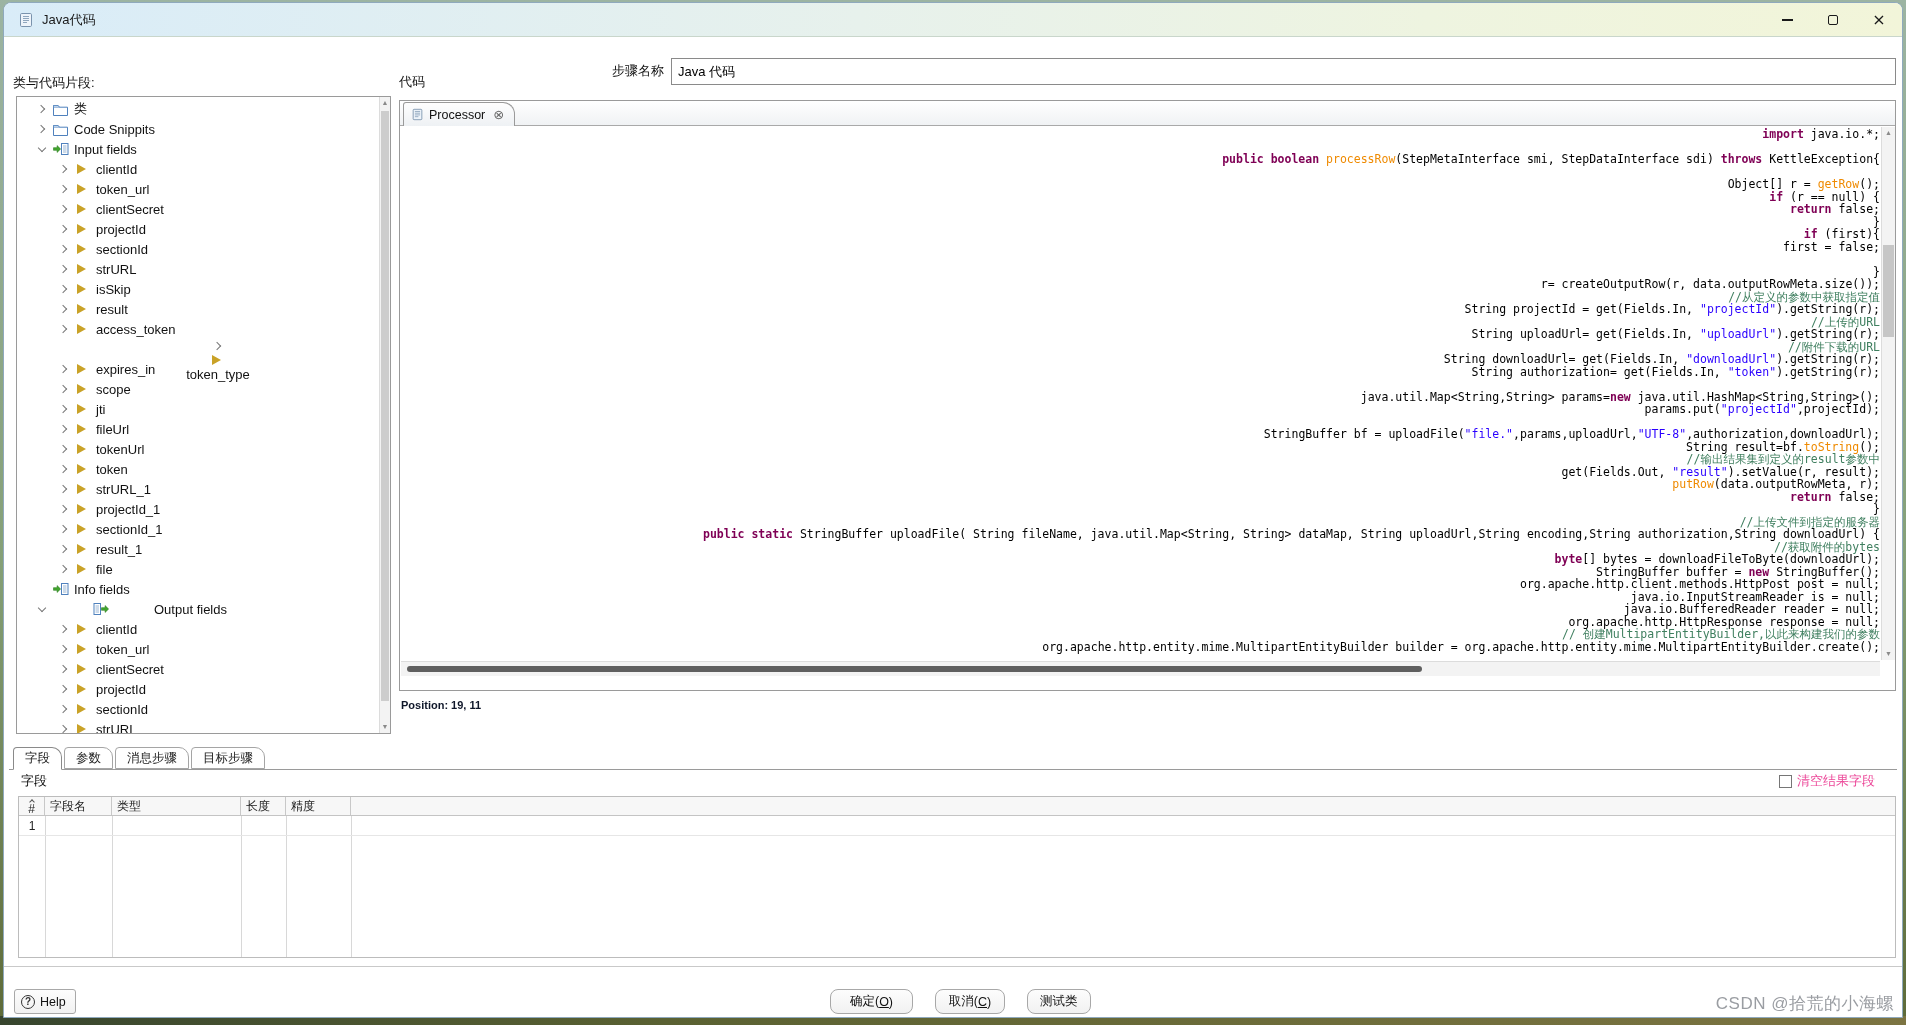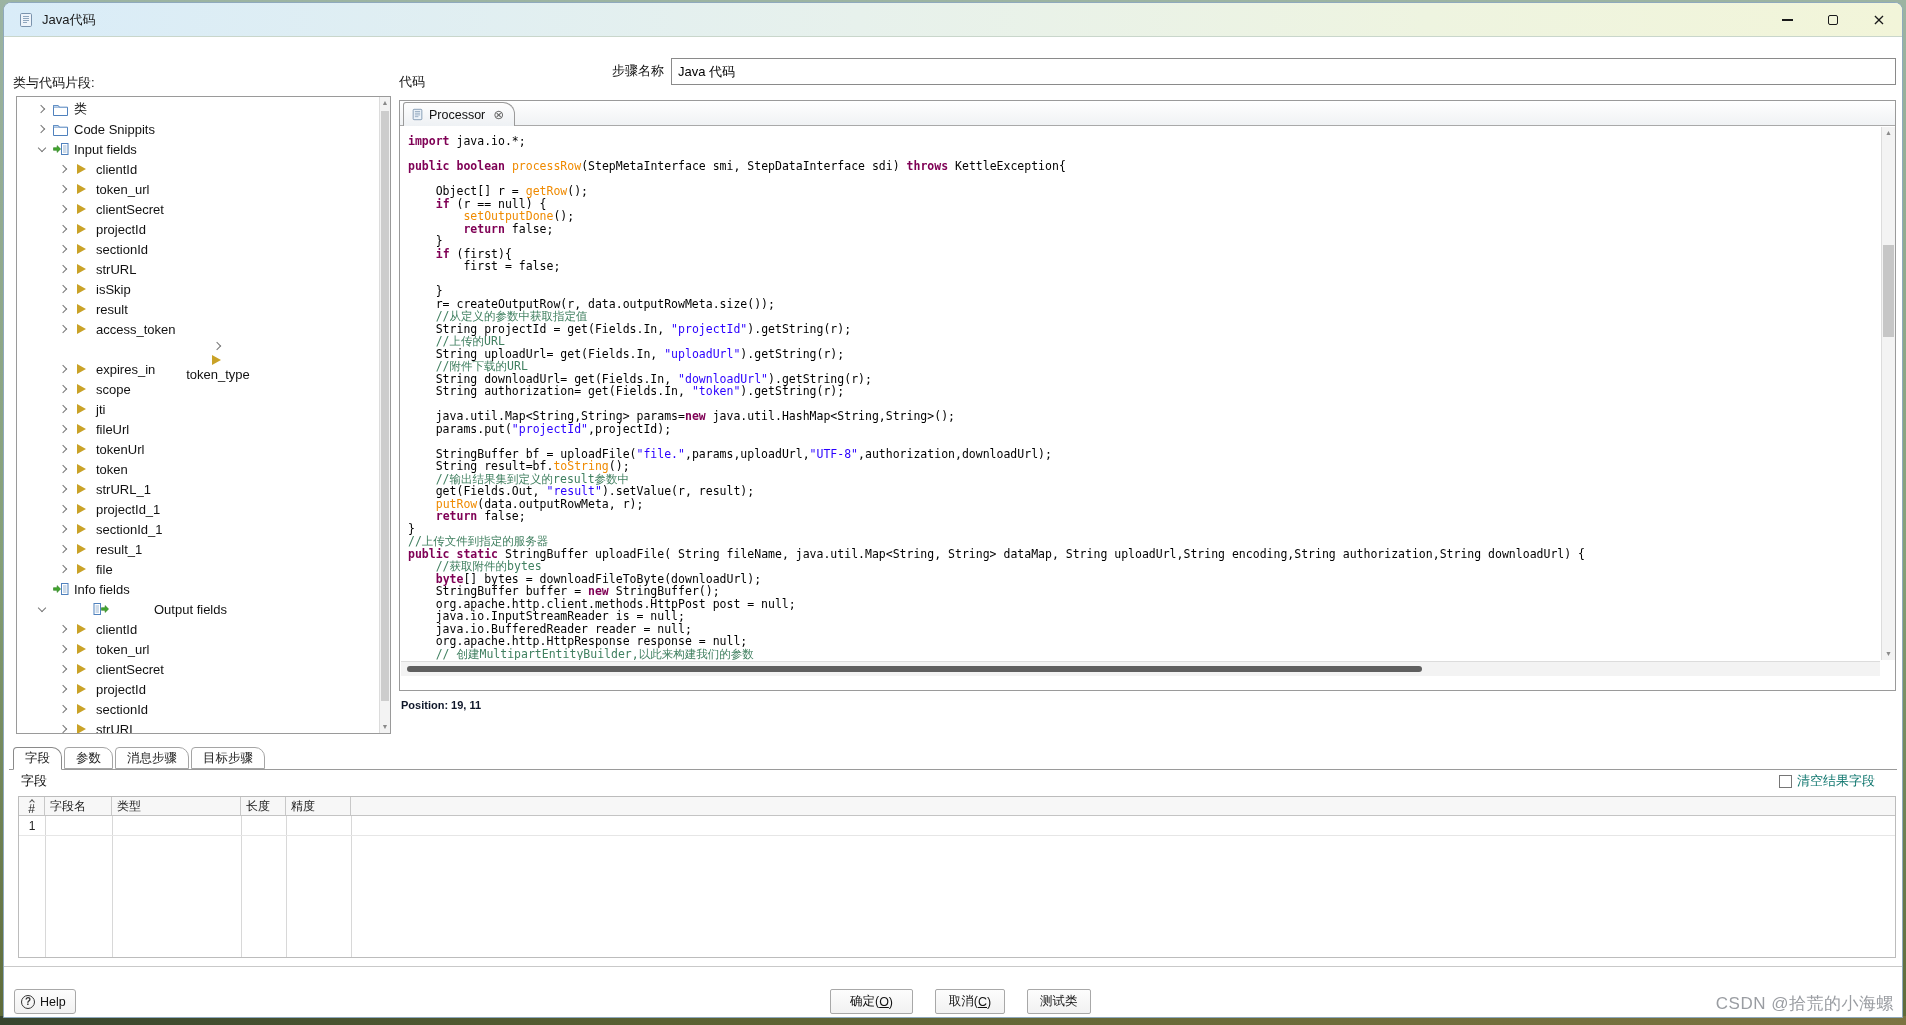--- a/index.html
+++ b/index.html
@@ -39,58 +39,58 @@
   .tree-thumb { position:absolute; left:1px; right:1px; top:14px; height:590px; background:#cdcdcd; }
   .sb-arrow { position:absolute; left:0; right:0; height:12px; color:#8a8a8a; font-size:7px; text-align:center; line-height:12px; }
   
   .code-label { position:absolute; left:395px; top:70px; font-size:13px; color:#111; }
   .editor { position:absolute; left:395px; top:97px; width:1497px; height:591px; border:1px solid #9a9a9a; background:#fff; }
   .tabbar { position:absolute; left:0; top:0; right:0; height:25px; background:linear-gradient(#ffffff,#f0f2f4); border-bottom:1px solid #a9a9a9; }
   .etab { position:absolute; left:3px; top:1px; height:24px; padding:0 10px 0 7px; display:flex; align-items:center; gap:5px;
           background:linear-gradient(#fefefe,#eef1f4); border:1px solid #9a9a9a; border-bottom:none; border-radius:3px 12px 0 0; font-size:12.5px; color:#111; }
   .etab-close { color:#666; font-size:13px; font-family:"DejaVu Sans",sans-serif; margin-left:3px; }
   .code-viewport { position:absolute; left:1px; top:26px; right:15px; bottom:30px; overflow:hidden; background:#fff; }
-  .code-pane { padding:8px 0 0 7px; }
+  .code-pane { padding:1px 0 0 7px;text-align:right; }
   .cline { height:12.5px; line-height:12.5px; font-size:11.5px; font-family:"DejaVu Sans Mono",monospace; white-space:pre; }
   .tk-p { color:#000; }
   .tk-k { color:var(--kw,#7f0055); font-weight:bold; }
   .tk-s { color:var(--str,#2a00ff); }
   .tk-c { color:var(--cmt,#3f7f5f); }
   .tk-m { color:var(--mth,#ef8a00); }
   .vscroll { position:absolute; right:0; top:26px; bottom:30px; width:14px; background:#f3f3f3; border-left:1px solid #dcdcdc; }
   .vthumb { position:absolute; left:1px; right:1px; top:118px; height:92px; background:#c6c6c6; }
   .hscroll { position:absolute; left:1px; right:15px; bottom:14px; height:15px; background:#f3f3f3; border-top:1px solid #dcdcdc; }
   .hthumb { position:absolute; left:6px; top:4px; width:1015px; height:6px; background:#5f5f5f; border-radius:3px; }
   .position-label { position:absolute; left:397px; top:696px; font-size:11px; color:#0f172a;font-weight:bold; }
   
   .btabs { position:absolute; left:5px; top:744px; right:5px; height:23px; border-bottom:1px solid #9a9a9a; display:flex; align-items:flex-end; padding-left:4px; }
   .btab { height:22px; padding:0 11px; display:flex; align-items:center; background:#fff; border:1px solid #a5a5a5;
           border-radius:4px 10px 0 0; margin-right:2px; font-size:12.5px; color:#222; position:relative; }
   .btab.active { border-color:#8a8a8a; border-bottom:1px solid #fff; margin-bottom:-1px; height:23px; z-index:2; }
   .group-label { position:absolute; left:17px; top:769px; font-size:13px; color:#111; }
   .clear-row { position:absolute; right:27px; top:769px; display:flex; align-items:center; gap:5px; }
   .cbx { width:13px; height:13px; border:1px solid #767676; background:#fff; }
-  .clear-label { font-size:13px; color:#0f766e; }
+  .clear-label { font-size:13px; color:#ec4899; }
   
   .ftable { position:absolute; left:14px; top:793px; width:1878px; height:162px; border:1px solid #bcbcbc; background:#fff; }
   .thead { position:absolute; left:0; top:0; right:0; height:19px; background:#f7f7f7; border-bottom:1px solid #c4c4c4; display:flex; }
   .hcell { border-right:1px solid #c8c8c8; font-size:12px; color:#222; display:flex; align-items:center; padding-left:5px; }
   .hcell.num { justify-content:center; padding-left:0; flex-direction:column; line-height:8px; }
   .caret-up { width:4px; height:4px; border-left:1px solid #555; border-top:1px solid #555; transform:rotate(45deg); margin-bottom:1px; }
   .tbody { position:absolute; left:0; top:19px; right:0; bottom:0; }
   .vline { position:absolute; top:0; bottom:0; width:1px; background:#d8d8d8; }
   .row1 { position:absolute; left:0; top:0; height:20px; border-bottom:1px solid #e6e6e6; right:0; }
   .rownum { position:absolute; left:0; top:0; width:26px; height:20px; font-size:12px; color:#222; display:flex; align-items:center; justify-content:center; }
   .groove { position:absolute; left:0; right:0; top:963px; height:2px; border-top:1px solid #c9c9c9; border-bottom:1px solid #ffffff; }
   
   .help-btn { position:absolute; left:10px; top:986px; height:25px; padding:0 9px 0 6px; display:flex; align-items:center; gap:5px;
               background:linear-gradient(#fdfdfd,#f1f1f1); border:1px solid #a8a8a8; border-radius:3px; font-size:12.5px; color:#111; }
   .q-icon { width:14px; height:14px; border:1.3px solid #333; border-radius:50%; font-size:10px; font-weight:bold; display:flex; align-items:center; justify-content:center; color:#333; }
   .dlg-btn { position:absolute; top:986px; height:25px; display:flex; align-items:center; justify-content:center;
-             background:linear-gradient(#fdfdfd,#f1f1f1); border:1px solid #a8a8a8; border-radius:2px; font-size:12.5px; color:#111; padding:0 12px; }
+             background:linear-gradient(#fdfdfd,#f1f1f1); border:1px solid #a8a8a8; border-radius:8px; font-size:12.5px; color:#111; padding:0 12px; }
   .btn-ok { left:826px; min-width:83px; }
   .btn-cancel { left:931px; min-width:70px; }
   .btn-test { left:1023px; min-width:63px; }
   .u { text-decoration:underline; }
   .watermark { position:absolute; right:12px; top:992px; font-size:17px; color:#9a9da2; letter-spacing:0.5px; z-index:5; }
 </style>
 </head>
 <body>
 
 <div class="strip"></div>
@@ -389,21 +389,20 @@
       </div>
     </div>
     <div class="code-viewport">
       <div class="code-pane" id="code">
           <div class="cline"><span class="tk-k">import</span><span class="tk-p"> java.io.*;</span></div>
           <div class="cline">&nbsp;</div>
           <div class="cline"><span class="tk-k">public</span><span class="tk-p"> </span><span class="tk-k">boolean</span><span class="tk-p"> </span><span class="tk-m">processRow</span><span class="tk-p">(StepMetaInterface smi, StepDataInterface sdi) </span><span class="tk-k">throws</span><span class="tk-p"> KettleException{</span></div>
           <div class="cline">&nbsp;</div>
           <div class="cline"><span class="tk-p">    Object[] r = </span><span class="tk-m">getRow</span><span class="tk-p">();</span></div>
           <div class="cline"><span class="tk-p">    </span><span class="tk-k">if</span><span class="tk-p"> (r == null) {</span></div>
-          <div class="cline"><span class="tk-p">        </span><span class="tk-m">setOutputDone</span><span class="tk-p">();</span></div>
           <div class="cline"><span class="tk-p">        </span><span class="tk-k">return</span><span class="tk-p"> false;</span></div>
           <div class="cline"><span class="tk-p">    }</span></div>
           <div class="cline"><span class="tk-p">    </span><span class="tk-k">if</span><span class="tk-p"> (first){</span></div>
           <div class="cline"><span class="tk-p">        first = false;</span></div>
           <div class="cline">&nbsp;</div>
           <div class="cline"><span class="tk-p">    }</span></div>
           <div class="cline"><span class="tk-p">    r= createOutputRow(r, data.outputRowMeta.size());</span></div>
           <div class="cline"><span class="tk-c">    //从定义的参数中获取指定值</span></div>
           <div class="cline"><span class="tk-p">    String projectId = get(Fields.In, </span><span class="tk-s">"projectId"</span><span class="tk-p">).getString(r);</span></div>
           <div class="cline"><span class="tk-c">    //上传的URL</span></div>

